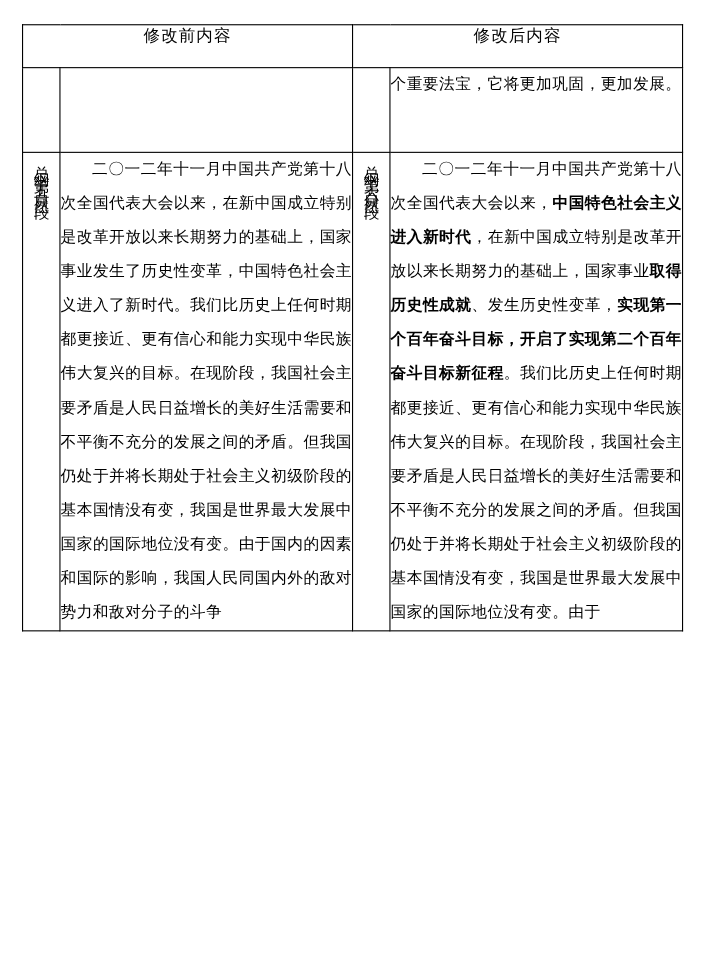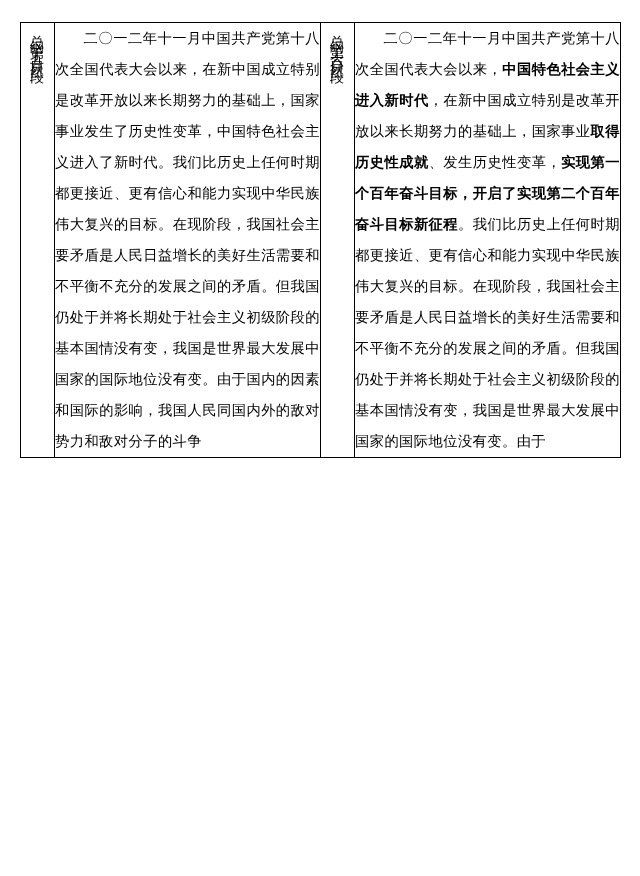--- a/index.html
+++ b/index.html
@@ -85,20 +85,32 @@
 <div class="page">
   <table class="doc-table">
     <colgroup>
       <col class="col-narrow">
       <col class="col-wide">
       <col class="col-narrow">
       <col class="col-wide">
     </colgroup>
     <tbody>
       <tr>
+        <td class="header-cell" colspan="2">修改前内容</td>
+        <td class="header-cell" colspan="2">修改后内容</td>
+      </tr>
+      <tr>
+        <td class="label-cell top-row-left-empty"></td>
+        <td class="text-cell"></td>
+        <td class="label-cell"></td>
+        <td class="text-cell">
+          <p>个重要法宝，它将更加巩固，更加发展。</p>
+        </td>
+      </tr>
+      <tr>
         <td class="label-cell">
           <span class="label-vert">总纲第五自然段</span>
         </td>
         <td class="text-cell">
           <p class="indent">二〇一二年十一月中国共产党第十八次全国代表大会以来，在新中国成立特别是改革开放以来长期努力的基础上，国家事业发生了历史性变革，中国特色社会主义进入了新时代。我们比历史上任何时期都更接近、更有信心和能力实现中华民族伟大复兴的目标。在现阶段，我国社会主要矛盾是人民日益增长的美好生活需要和不平衡不充分的发展之间的矛盾。但我国仍处于并将长期处于社会主义初级阶段的基本国情没有变，我国是世界最大发展中国家的国际地位没有变。由于国内的因素和国际的影响，我国人民同国内外的敌对势力和敌对分子的斗争</p>
         </td>
         <td class="label-cell">
           <span class="label-vert">总纲第六自然段</span>
         </td>
         <td class="text-cell">

